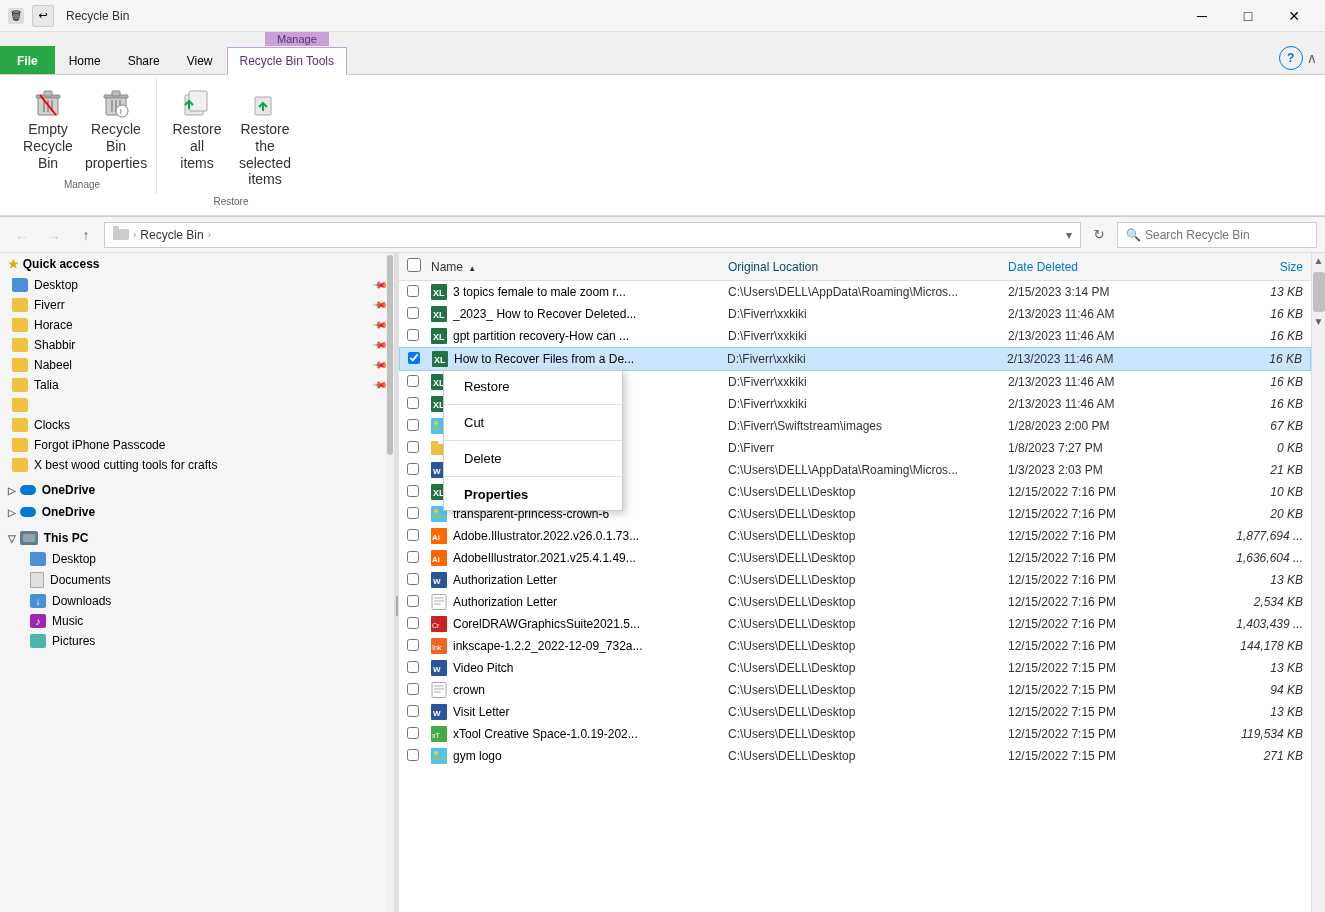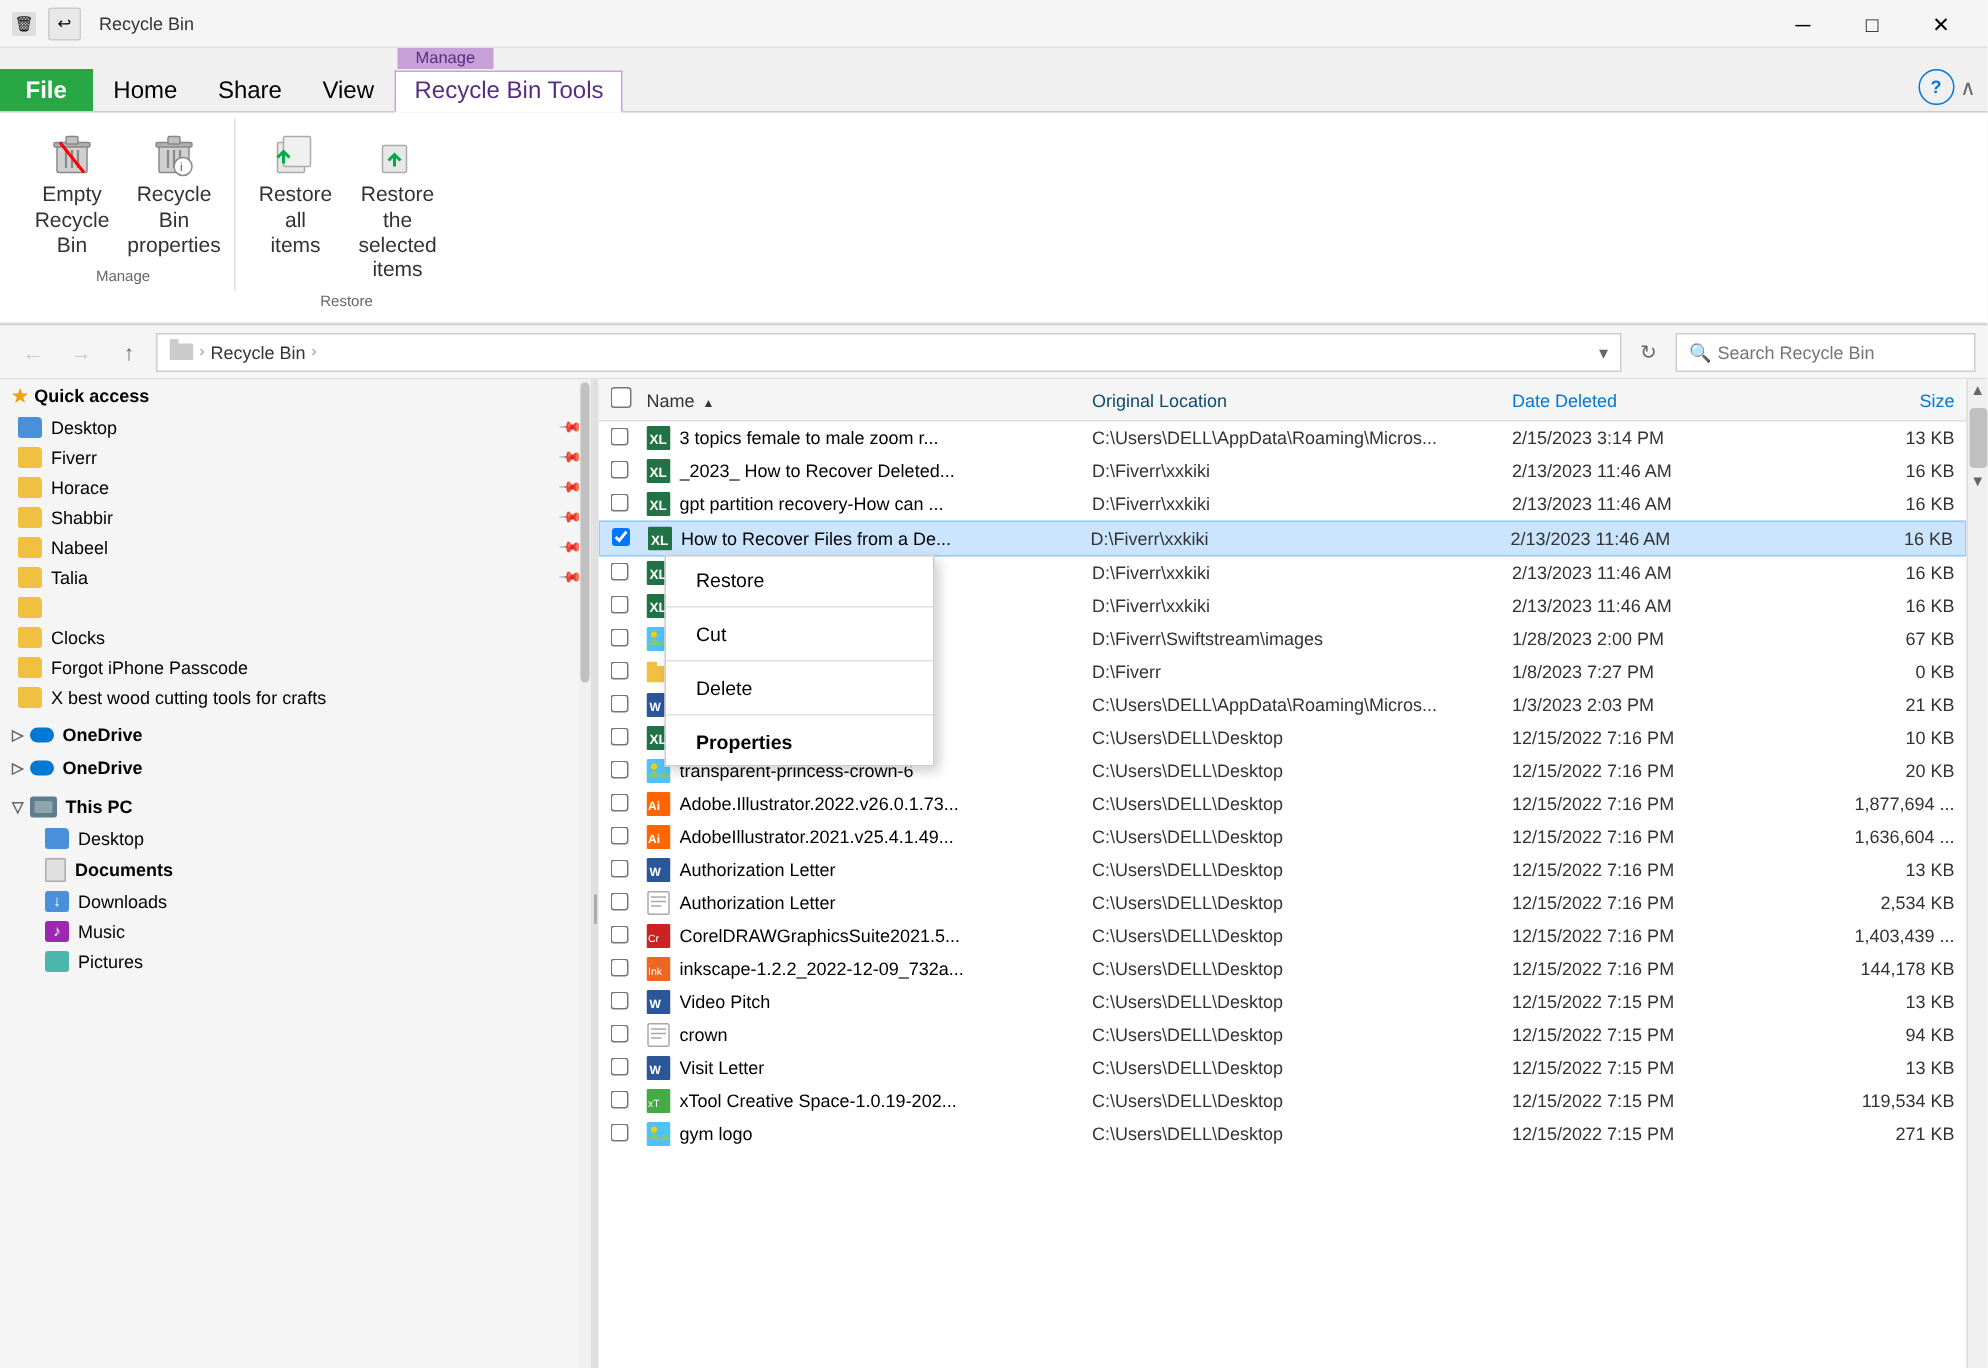--- a/index.html
+++ b/index.html
@@ -12,21 +12,21 @@
       border-bottom: 1px solid #e0e0e0;
     }
     .titlebar-left { display: flex; align-items: center; gap: 4px; }
     .titlebar-icon { width: 16px; height: 16px; background: #ddd; border-radius: 2px; display: flex; align-items: center; justify-content: center; font-size: 10px; }
     .titlebar-title { font-size: 12px; color: #333; margin-left: 8px; }
     .titlebar-controls { display: flex; gap: 0; }
     .titlebar-btn { width: 46px; height: 32px; border: none; background: transparent; cursor: pointer; font-size: 14px; display: flex; align-items: center; justify-content: center; }
 
     
     .ribbon { background: #f9f9f9; border-bottom: 1px solid #ccc; }
-    .ribbon-tab { padding: 4px 12px; font-size: 16px; cursor: pointer; height: 28px; display: flex; align-items: center; border: 1px solid transparent; border-bottom: none; margin-right: 1px; }
+    .ribbon-tab { padding: 4px 12px; font-size: 12px; cursor: pointer; height: 28px; display: flex; align-items: center; border: 1px solid transparent; border-bottom: none; margin-right: 1px; }
     .ribbon-tab.active { background: #fff; border-color: #ccc; color: #333; border-bottom: 1px solid #fff; margin-bottom: -1px; z-index: 1; }
     .ribbon-tab.file { background: #28a745; color: white; font-weight: bold; padding: 4px 16px; }
     .ribbon-content { display: flex; padding: 4px 8px; background: #fff; min-height: 80px; align-items: flex-start; border-bottom: 1px solid #ddd; }
     .ribbon-group { display: flex; flex-direction: column; align-items: center; padding: 4px 8px; border-right: 1px solid #e0e0e0; min-height: 72px; }
     .ribbon-group:last-child { border-right: none; }
     .ribbon-group-label { font-size: 10px; color: #666; margin-top: auto; padding-top: 4px; }
     .ribbon-items { display: flex; gap: 4px; flex: 1; align-items: flex-start; }
     .ribbon-item { display: flex; flex-direction: column; align-items: center; padding: 4px 8px; cursor: pointer; width: 64px; text-align: center; }
     .ribbon-item-icon { width: 32px; height: 32px; display: flex; align-items: center; justify-content: center; margin-bottom: 2px; font-size: 22px; }
     .ribbon-item-label { font-size: 14px; color: #333; line-height: 1.2; word-wrap: break-word; text-align: center; }
@@ -67,21 +67,21 @@
     .col-date { width: 175px; font-size: 12px; color: #0078d4; cursor: pointer; flex-shrink: 0; }
     .col-size { width: 120px; font-size: 12px; color: #0078d4; cursor: pointer; flex-shrink: 0; text-align: right; }
     .sort-indicator { font-size: 8px; margin-left: 2px; }
     .filelist-body { flex: 1; overflow-y: auto; }
     .file-row { display: flex; align-items: center; padding: 3px 8px; min-height: 22px; cursor: pointer; }
     .file-row.selected { background: #cce5ff; border: 1px solid #99caff; }
     .file-icon { width: 16px; height: 16px; margin-right: 6px; display: flex; align-items: center; justify-content: center; flex-shrink: 0; font-size: 13px; }
     .file-name { flex: 1; font-size: 12px; overflow: hidden; text-overflow: ellipsis; white-space: nowrap; }
     .file-location { width: 280px; font-size: 12px; color: #333; overflow: hidden; text-overflow: ellipsis; white-space: nowrap; flex-shrink: 0; }
     .file-date { width: 175px; font-size: 12px; color: #333; flex-shrink: 0; }
-    .file-size { width: 120px; font-size: 12px; color: #333; text-align: right; flex-shrink: 0; }
+    .file-size { width: 120px; font-size: 12px; color: #333; text-align: right; flex-shrink: 0; font-style: italic; }
     .file-checkbox { width: 24px; flex-shrink: 0; }
 
     
     .context-menu {
       position: absolute;
       background: white;
       border: 1px solid #ccc;
       box-shadow: 3px 3px 8px rgba(0,0,0,0.2);
       z-index: 1000;
       width: 180px;
@@ -305,21 +305,21 @@
       <span class="expand-icon">▽</span>
       <div style="width:18px;height:14px;background:#607d8b;border-radius:2px;margin-right:6px;display:flex;align-items:center;justify-content:center;">
         <div style="width:12px;height:8px;background:#90a4ae;border-radius:1px;"></div>
       </div>
       <span>This PC</span>
     </div>
     <div class="sidebar-item" style="padding-left:30px;">
       <div class="sidebar-folder-icon blue"></div>
       <span class="sidebar-item-text">Desktop</span>
     </div>
-    <div class="sidebar-item" style="padding-left:30px;font-weight:bold;">
+    <div class="sidebar-item" style="padding-left:30px;">
       <div style="width:14px;height:16px;background:#e0e0e0;border-radius:1px;margin-right:6px;border:1px solid #aaa;"></div>
       <span class="sidebar-item-text">Documents</span>
     </div>
     <div class="sidebar-item" style="padding-left:30px;">
       <div style="width:16px;height:14px;background:#4a90d9;border-radius:2px;margin-right:6px;display:flex;align-items:center;justify-content:center;font-size:10px;color:white;">↓</div>
       <span class="sidebar-item-text">Downloads</span>
     </div>
     <div class="sidebar-item" style="padding-left:30px;">
       <div style="width:16px;height:14px;background:#9c27b0;border-radius:2px;margin-right:6px;display:flex;align-items:center;justify-content:center;font-size:10px;color:white;">♪</div>
       <span class="sidebar-item-text">Music</span>

